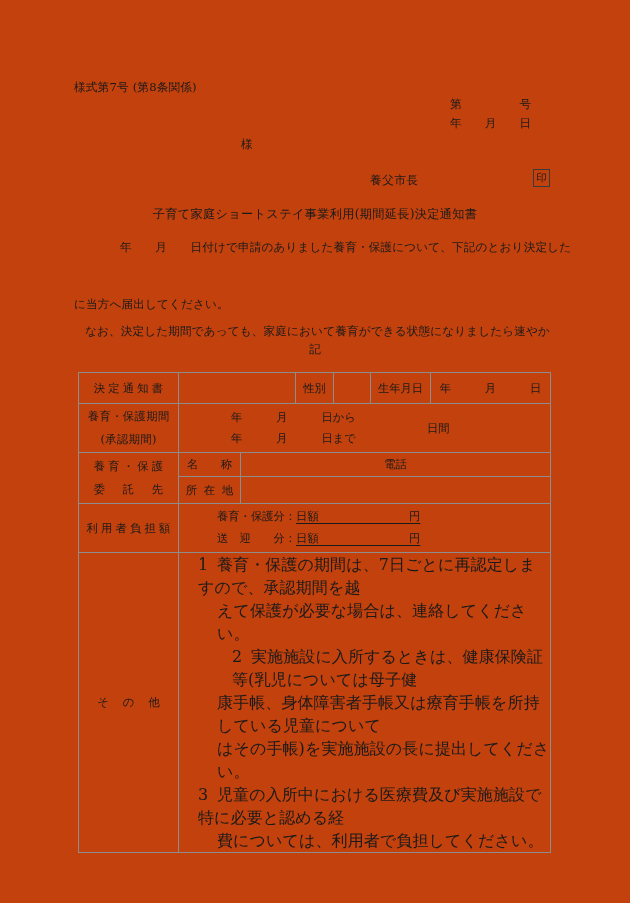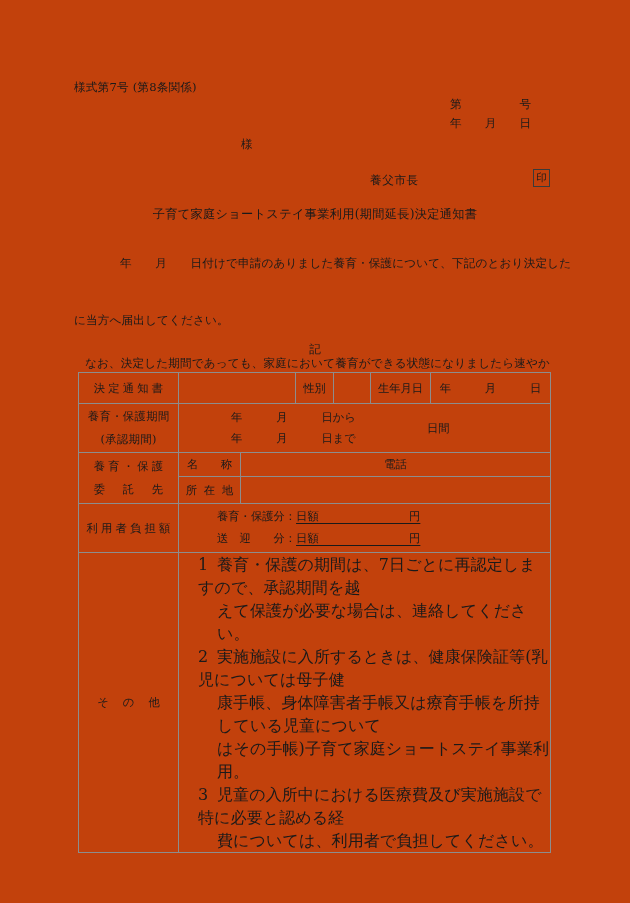--- a/index.html
+++ b/index.html
@@ -54,21 +54,20 @@
 
   
   .body-block { position: absolute; left: 74px; width: 482px; }
   .para-1 { top: 234px; }
   .para-2 { top: 291px; }
   .para-line {
     font-size: 11.6px;
     line-height: 27px;
     white-space: pre;
     letter-spacing: .15px;
-    margin-top: 16px;
   }
   .indent-7 { padding-left: 46px; }
   .indent-1 { padding-left: 11px; }
 
   .ki {
     position: absolute;
     left: 0; top: 342px;
     width: 630px;
     text-align: center;
     font-size: 11.6px;
@@ -212,23 +211,23 @@
 
     <tr>
       <td class="lbl" style="height:150px; letter-spacing:14px; text-indent:14px;">その他</td>
       <td colspan="6" class="notes">
         <div id="notes-host">
               <div class="note">
                 <div style="padding-left: 0px; text-indent: 0px;"><span class="num">1</span>養育・保護の期間は、7日ごとに再認定しますので、承認期間を越</div>
                 <div style="padding-left: 19px; text-indent: 0px;">えて保護が必要な場合は、連絡してください。</div>
               </div>
               <div class="note">
-                <div style="padding-left: 0px; text-indent: 0px;"><span class="num">2</span>実施施設に入所するときは、健康保険証等(乳児については母子健</div>
+                <div style="padding-left: 0px; text-indent: 0px; margin-left: 34px;"><span class="num">2</span>実施施設に入所するときは、健康保険証等(乳児については母子健</div>
                 <div style="padding-left: 19px; text-indent: 0px;">康手帳、身体障害者手帳又は療育手帳を所持している児童について</div>
-                <div style="padding-left: 19px; text-indent: 0px;">はその手帳)子育て家庭ショートステイ事業利用。</div>
+                <div style="padding-left: 19px; text-indent: 0px;">はその手帳)を実施施設の長に提出してください。</div>
               </div>
               <div class="note">
                 <div style="padding-left: 0px; text-indent: 0px;"><span class="num">3</span>児童の入所中における医療費及び実施施設で特に必要と認める経</div>
                 <div style="padding-left: 19px; text-indent: 0px;">費については、利用者で負担してください。</div>
               </div>
             </div>
       </td>
     </tr>
   </tbody>
     </table>

